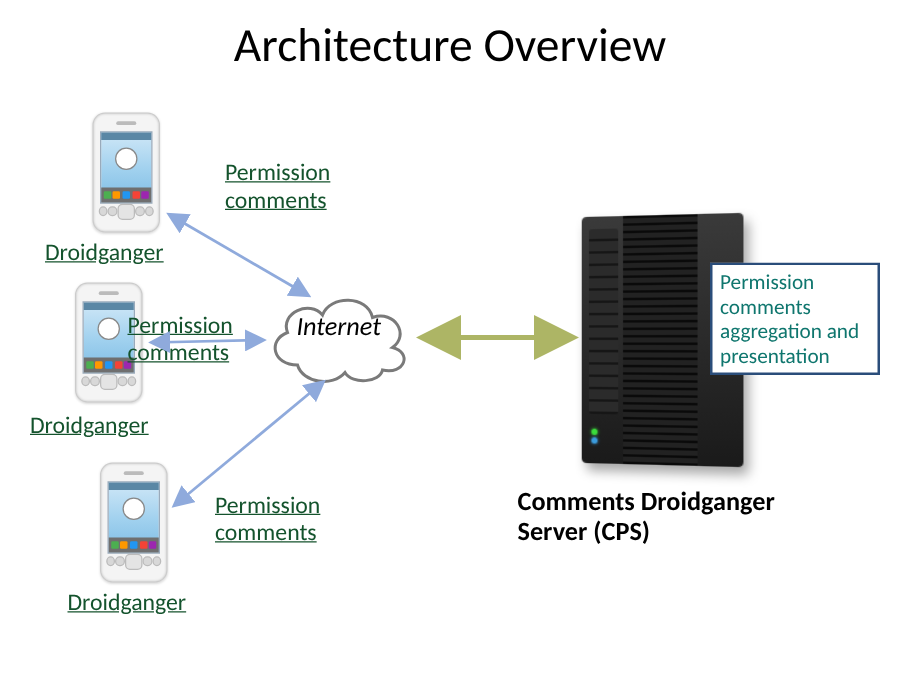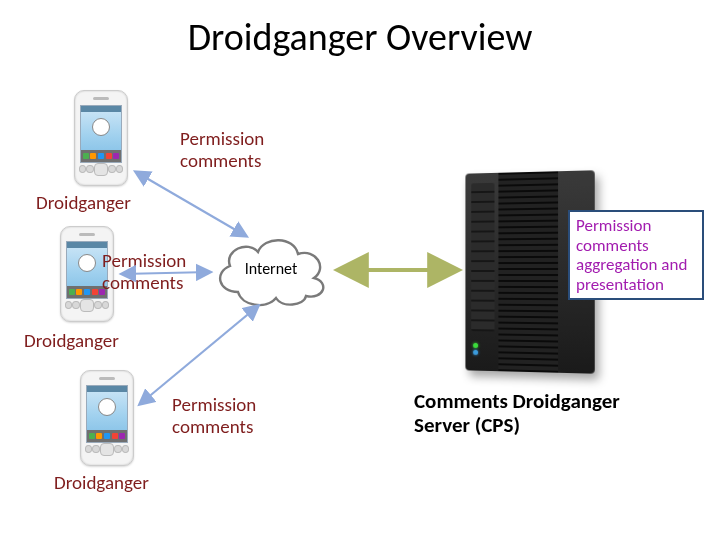--- a/index.html
+++ b/index.html
@@ -17,38 +17,39 @@
     left: 0;
     width: 100%;
     text-align: center;
     font-size: 38px;
     font-weight: 400;
     color: #000;
   }
   .label {
     position: absolute;
     font-size: 19px;
-    color: #7f1d1d;
+    color: #14532d;
     line-height: 1.15;
+    text-decoration: underline;
   }
   .server-label {
     position: absolute;
     font-size: 21px;
     font-weight: bold;
     color: #000;
     line-height: 1.15;
   }
   .caption-box {
     position: absolute;
     border: 2px solid #2a4d7a;
     background: #fff;
     padding: 4px 6px;
     font-size: 17px;
     line-height: 1.15;
-    color: #a21caf;
+    color: #0f766e;
   }
   
   .phone {
     position: absolute;
     width: 54px;
     height: 96px;
     background: #f4f4f4;
     border: 1px solid #ccc;
     border-radius: 10px;
     box-shadow: inset 0 0 2px rgba(0,0,0,0.2), 0 1px 2px rgba(0,0,0,0.15);
@@ -124,23 +125,24 @@
   .cloud {
     position: absolute;
     width: 126px;
     height: 82px;
   }
   .cloud svg { width: 100%; height: 100%; }
   .cloud-label {
     position: absolute;
     width: 100%;
     text-align: center;
-    top: 31px;
-    font-size: 16px;
+    top: 20px;
+    font-size: 21px;
     color: #000;
+    font-style: italic;
   }
   
   .server {
     position: absolute;
     width: 136px;
     height: 212px;
   }
   .server .tower {
     position: absolute;
     left: 0; top: 0;
@@ -180,21 +182,21 @@
     position: absolute;
     pointer-events: none;
   }
   .arrow svg { overflow: visible; }
   .shaft { stroke-width: 2.2; fill: none; }
   .head { stroke-width: 0; }
 </style>
 </head>
 <body>
 
-<div class="title">Droidganger Overview</div>
+<div class="title">Architecture Overview</div>
 
 <div class="phone" style="left:74px; top:90px;">
   <div class="speaker"></div>
   <div class="screen">
     <div class="bar"></div>
     <div class="clock"></div>
     <div class="iconrow">
       <span style="background:#4caf50"></span>
         <span style="background:#ff9800"></span>
       <span style="background:#2196f3"></span>

